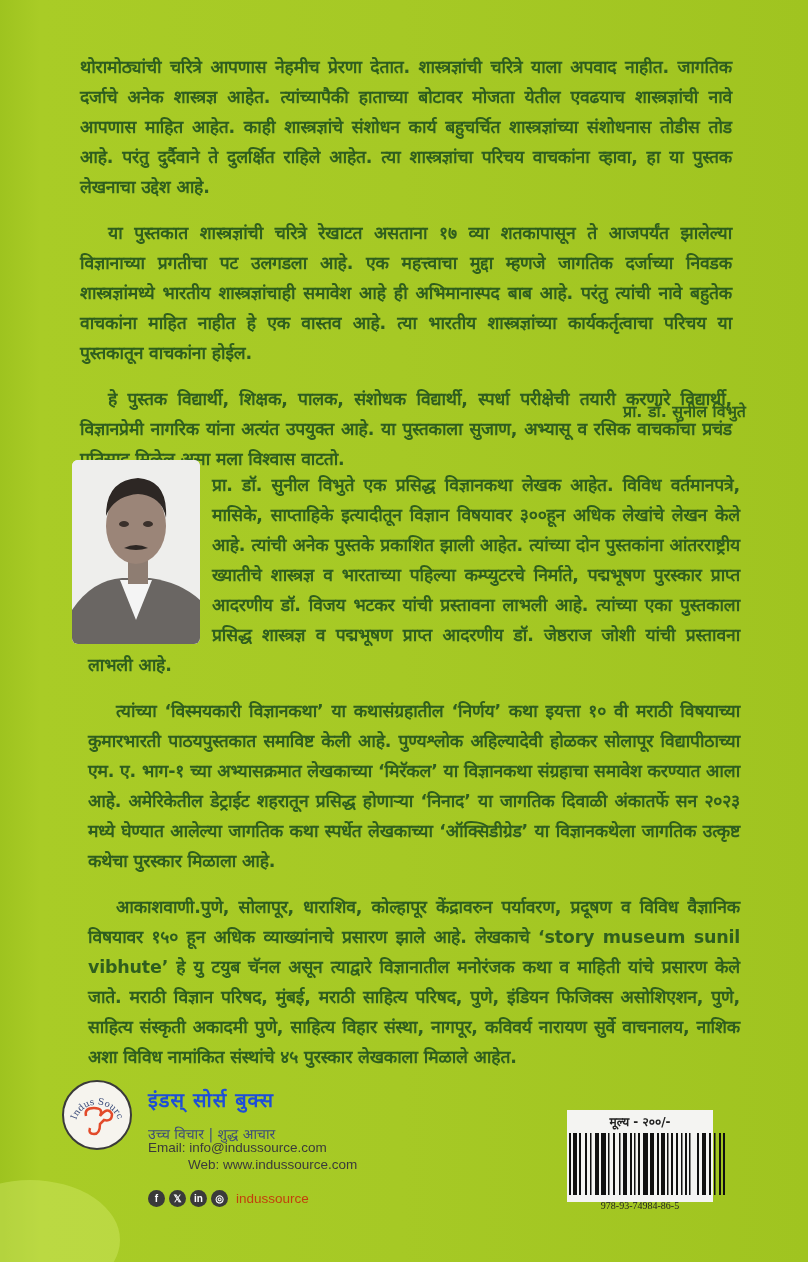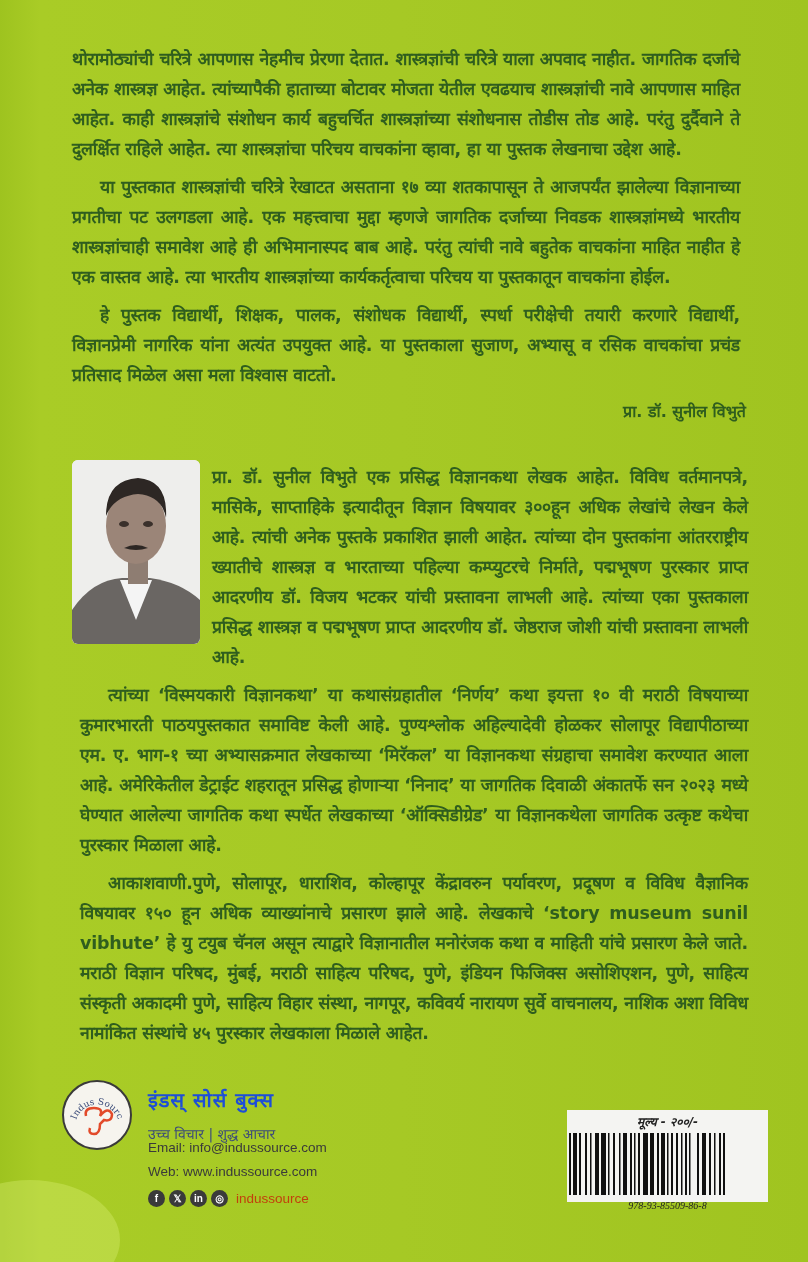--- a/index.html
+++ b/index.html
@@ -10,45 +10,45 @@
   }
   .page { position:absolute; inset:0; }
   .text {
     color:#2f5e1e;
     font-weight:bold;
     font-size:17.5px;
     line-height:30px;
     text-align:justify;
     letter-spacing:-0.2px;
   }
-  .para { margin:8px; }
+  .para { margin:16px; }
   .indent { text-indent:28px; }
   #intro { position:absolute; left:64px; top:36px; width:684px; }
   #signature { position:absolute; right:62px; top:400px; font-size:16px; color:#2f5e1e; font-weight:bold; }
   #bio-wrap { position:absolute; left:72px; top:454px; width:684px; }
   .photo {
     float:left; width:128px; height:184px; margin:6px 12px 4px 0;
     border-radius:6px; overflow:hidden; background:#f2f2f0; position:relative;
   }
   .photo svg { display:block; }
   .publisher { position:absolute; left:62px; top:1070px; }
   .logo {
     position:absolute; left:0; top:10px; width:66px; height:66px; border-radius:50%;
     background:#f6f4ee; border:2px solid #3a3a3a;
   }
   .pub-name { position:absolute; left:86px; top:16px; color:#1d4ed8; font-size:20px; font-weight:bold; white-space:nowrap; letter-spacing:1px; }
   .pub-tag { position:absolute; left:86px; top:54px; color:#3c4c7a; font-size:14px; white-space:nowrap; font-weight:normal; }
   .pub-email, .pub-web { position:absolute; left:86px; color:#3a3a3a; font-size:13.5px; white-space:nowrap; font-family:"Liberation Sans", sans-serif;text-align:center; }
   .pub-email { top:70px; }
-  .pub-web { top:94px; }
+  .pub-web { top:87px;margin-left:40px; }
   .socials { position:absolute; left:86px; top:120px; display:flex; align-items:center; gap:4px; }
   .soc { width:17px; height:17px; border-radius:50%; background:#3a3a3a; color:#fff; font-size:10px; display:flex; align-items:center; justify-content:center; font-family:"Liberation Sans", sans-serif; font-weight:bold; }
   .soc-handle { color:#c2410c; font-size:13.5px; margin-left:4px; font-family:"Liberation Sans", sans-serif; }
   .barcode-box {
-    position:absolute; left:567px; top:1110px; width:201px; height:92px; background:#f4f4f2;font-style:italic;
+    position:absolute; left:567px; top:1110px; width:146px; height:92px; background:#f4f4f2;
   }
   .price { text-align:center; font-size:12px; font-weight:bold; color:#222; margin-top:3px; }
   .bars { margin:3px auto 0; width:160px; height:62px; }
   .isbn { text-align:center; font-family:"Liberation Serif", serif; font-size:10px; color:#222; margin-top:1px; }
   .glare { position:absolute; left:-60px; top:1180px; width:180px; height:120px; border-radius:50%; background:rgba(220,240,120,0.35); }
 </style>
 </head>
 <body>
 
 <div class="page">
@@ -131,15 +131,15 @@
           <rect x="118" y="0" width="2" height="62"></rect>
           <rect x="122" y="0" width="1.5" height="62"></rect>
         <rect x="130" y="0" width="2" height="62"></rect>
           <rect x="135" y="0" width="4" height="62"></rect>
           <rect x="142" y="0" width="2" height="62"></rect>
         <rect x="147" y="0" width="1.5" height="62"></rect>
           <rect x="152" y="0" width="2" height="62"></rect>
           <rect x="156" y="0" width="2" height="62"></rect>
       </g>
     </svg>
-    <div class="isbn">978-93-85509-86-8</div>
+    <div class="isbn">978-93-74984-86-5</div>
   </div>
 </div>
 
 </body></html>

